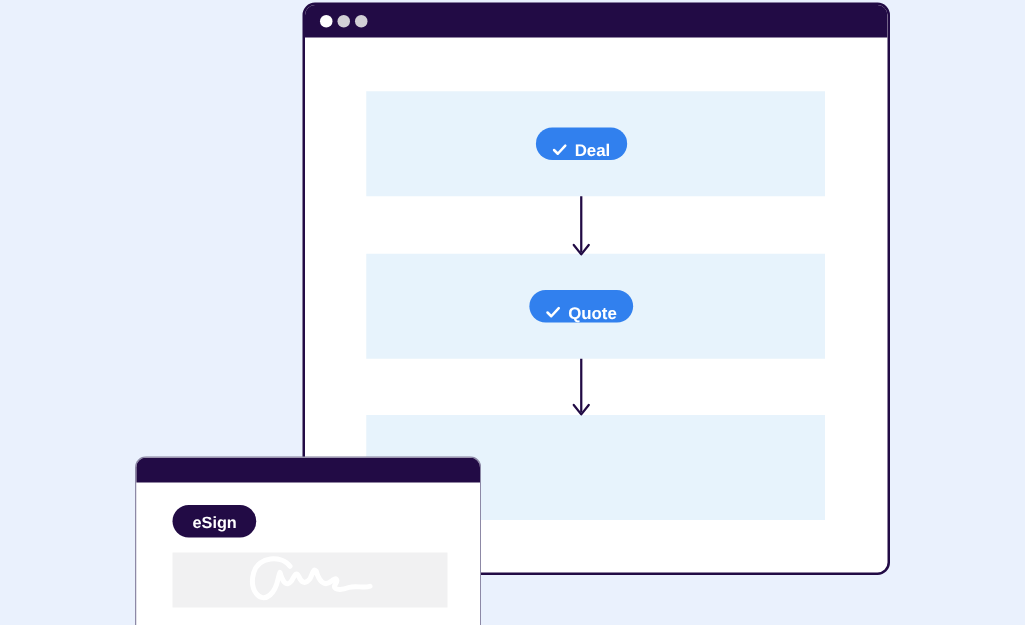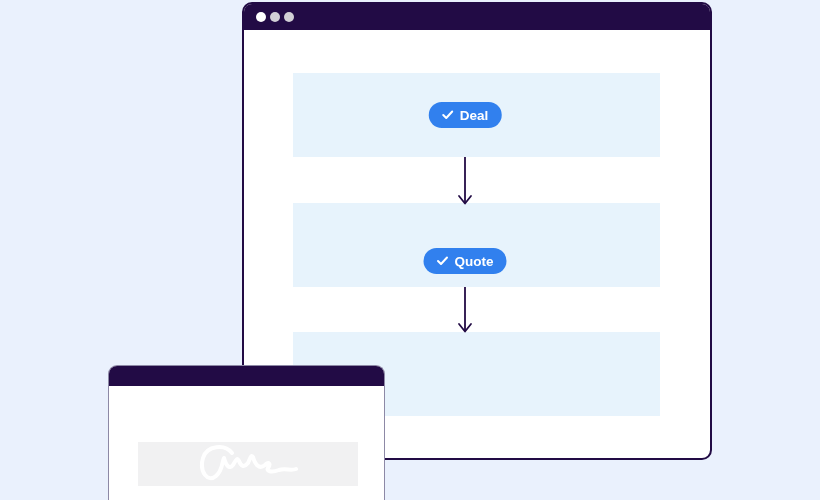--- a/index.html
+++ b/index.html
@@ -51,27 +51,27 @@
     height: 26px;
     padding: 0 13px;
     border: none;
     border-radius: 13px;
     background: #3180EE;
     color: #ffffff;
     font-family: "Liberation Sans", sans-serif;
     font-size: 13.5px;
     font-weight: bold;
     display: inline-flex;
-    align-items: center;
+    align-items: flex-end;
     gap: 6px;
     cursor: pointer;
     white-space: nowrap;
   }
   .pill-1 { top: 98px; }
-  .pill-2 { top: 244px; }
+  .pill-2 { top: 228px; }
   .pill-3 { top: 358px; }
 
   .flow-arrow {
     position: absolute;
     left: 213px;
   }
   .arrow-1 { top: 152px; }
   .arrow-2 { top: 282px; }
 
   
@@ -159,20 +159,23 @@
       <svg width="16" height="48" viewBox="0 0 16 48">
         <line x1="8" y1="1" x2="8" y2="44" stroke="#220B45" stroke-width="1.8"></line>
         <polyline points="2,38 8,45.5 14,38" fill="none" stroke="#220B45" stroke-width="1.8" stroke-linecap="round" stroke-linejoin="round"></polyline>
       </svg>
     </span>
   </div>
 
   <div class="esign-window">
     <div class="esign-titlebar"></div>
 
+    <span class="esign-badge">
+      <span>eSign</span>
+    </span>
 
     <div class="signature-box">
       <span>
         <svg width="220" height="44" viewBox="0 0 220 44">
           <path d="M 94 11 C 87 2 69 3 65 16
                    C 61 30 70 41 78 34
                    C 85 28 84 19 86 16
                    C 88 23 91 28 95 23
                    C 98 18 99 15 101 19
                    C 103 24 106 26 110 21

